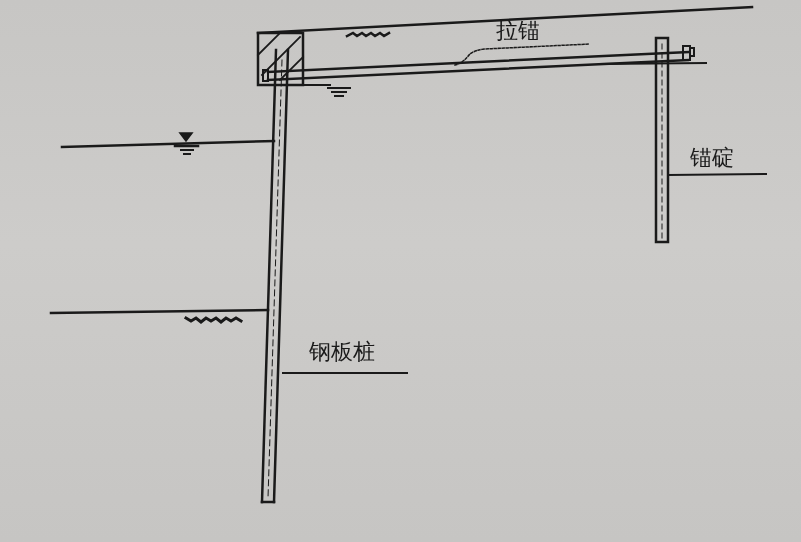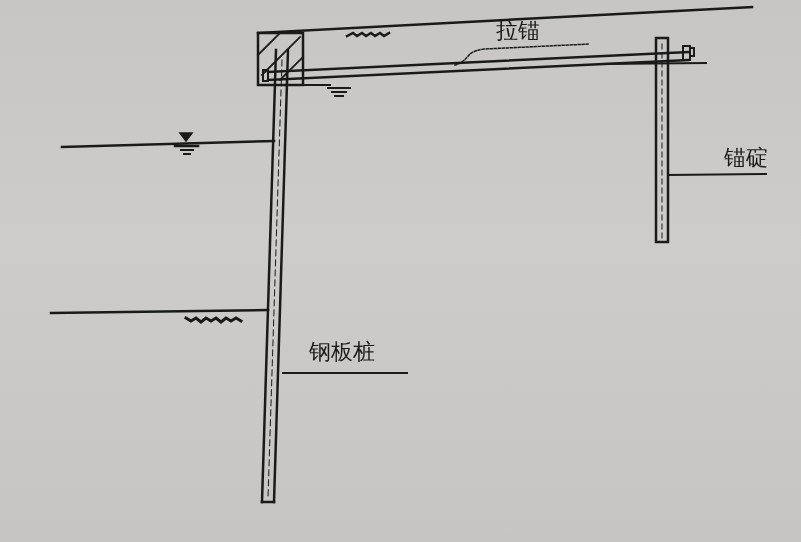--- a/index.html
+++ b/index.html
@@ -84,15 +84,15 @@
 
       <line x1="51" y1="313" x2="268" y2="310" stroke-width="2.5"></line>
 
       <path d="M186 318 l5 3 l5 -3 l5 4 l5 -4 l5 3 l5 -3 l5 4 l5 -4 l5 3 l5 -3 l5 3" stroke-width="3"></path>
 
       <line x1="283" y1="373" x2="407" y2="373" stroke-width="2"></line>
     </g>
   </svg>
 
   <span class="label" style="left:496px; top:20px;">拉锚</span>
-  <span class="label" style="left:724px; top:147px;">锚碇</span>
+  <span class="label" style="left:690px; top:147px;">锚碇</span>
   <span class="label" style="left:309px; top:341px;font-family:Liberation Serif, serif;">钢板桩</span>
 </div>
 
 </body></html>

